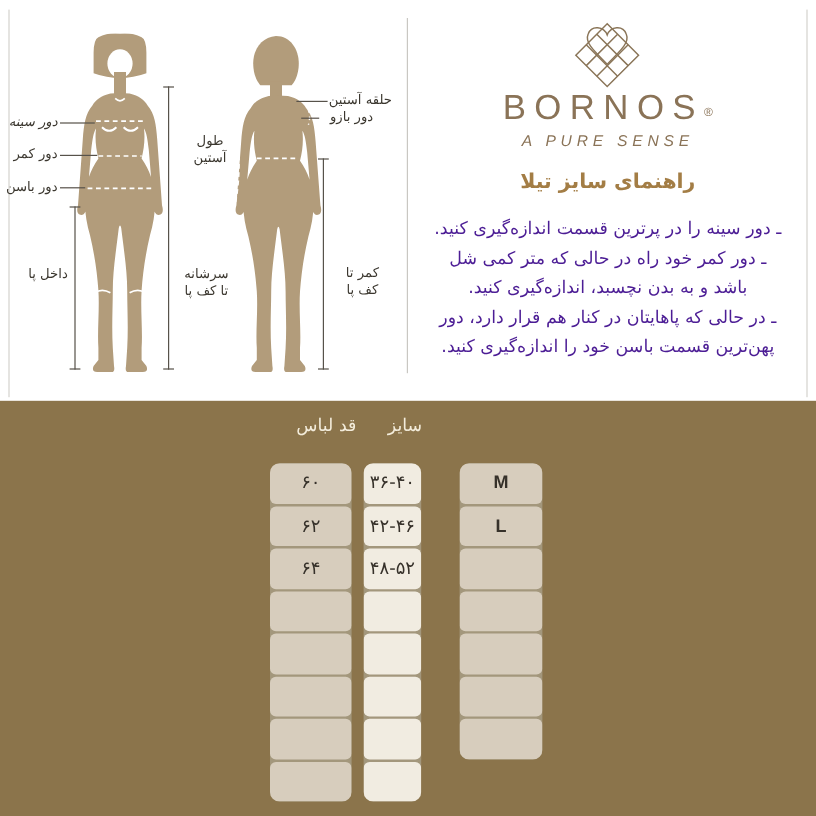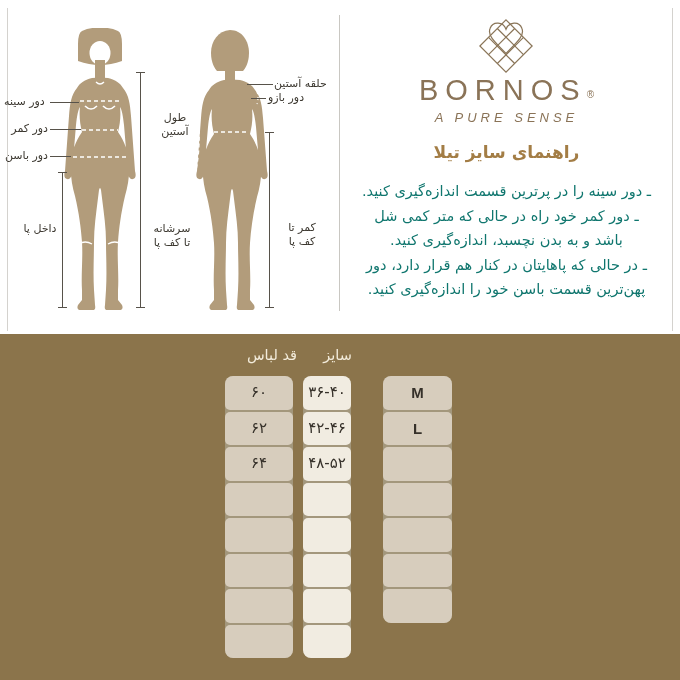--- a/index.html
+++ b/index.html
@@ -22,26 +22,26 @@
   .brandname{position:absolute;left:341px;top:74px;width:331px;text-align:center;
              font-family:"Liberation Sans",sans-serif;font-size:29px;font-weight:400;
              letter-spacing:7px;color:#8a7357;}
   .brandreg{font-size:10px;letter-spacing:0;vertical-align:2px;}
   .tagline{position:absolute;left:341px;top:110px;width:331px;text-align:center;
            font-family:"Liberation Sans",sans-serif;font-size:13px;letter-spacing:4px;
            color:#8a7357;font-style:italic;}
   .guide-title{position:absolute;left:341px;top:142px;width:331px;text-align:center;
                direction:rtl;font-size:17px;font-weight:bold;color:#a37d45;}
   .instructions{position:absolute;left:336px;top:179px;width:341px;text-align:center;
-                direction:rtl;font-size:14.5px;line-height:24.5px;color:#0f766e;}
+                direction:rtl;font-size:14.5px;line-height:24.5px;color:#4c1d95;}
   
   .bottom{position:absolute;left:0;top:334px;width:680px;height:346px;background:#8b744b;}
   .thead{position:absolute;top:13px;text-align:center;font-size:14.5px;color:#f3ecdb;
          direction:rtl;}
-  .tcol{position:absolute;top:42px;display:flex;flex-direction:column;row-gap:2px;
+  .tcol{position:absolute;top:52px;display:flex;flex-direction:column;row-gap:2px;
         background:#a3977c;border-radius:8px;overflow:hidden;}
   .tcell{height:33.5px;line-height:33.5px;text-align:center;font-size:15px;
          color:#36312a;border-radius:5px;direction:ltr;}
   .tcell.beige{background:#d7cdbd;}
   .tcell.cream{background:#f1ece1;}
   .tcell.latin{font-family:"Liberation Sans",sans-serif;font-weight:bold;font-size:15px;}
 </style>
 </head>
 <body>
 
@@ -139,32 +139,32 @@
     <div class="mline" style="left:269px;top:132px;height:176px;"></div>
     <div class="mcap" style="left:265px;top:132px;"></div>
     <div class="mcap" style="left:265px;top:307px;"></div>
 
     <div class="pline" style="left:50px;top:102px;width:29px;"></div>
     <div class="pline" style="left:50px;top:129px;width:31px;"></div>
     <div class="pline" style="left:50px;top:156px;width:21px;"></div>
     <div class="pline" style="left:247px;top:84px;width:26px;"></div>
     <div class="pline" style="left:251px;top:98px;width:15px;"></div>
 
-    <div class="dlabel" style="left:4px;top:95px;width:44px;text-align:left;">دور سینه</div>
+    <div class="dlabel" style="left:4px;top:95px;width:44px;text-align:right;font-style:italic;">دور سینه</div>
     <div class="dlabel" style="left:4px;top:122px;width:44px;text-align:right;">دور کمر</div>
     <div class="dlabel" style="left:4px;top:149px;width:44px;text-align:right;">دور باسن</div>
     <div class="dlabel" style="left:22px;top:222px;width:36px;text-align:center;">داخل پا</div>
 
     <div class="dlabel two" style="left:150px;top:222px;width:44px;">
       <span>سرشانه</span><br>
       <span>تا کف پا</span>
     </div>
 
     <div class="dlabel" style="left:274px;top:77px;width:58px;text-align:left;">حلقه آستین</div>
-    <div class="dlabel" style="left:268px;top:91px;width:50px;text-align:left;">دور بازو</div>
+    <div class="dlabel" style="left:268px;top:91px;width:50px;text-align:center;">دور بازو</div>
 
     <div class="dlabel two" style="left:152px;top:111px;width:46px;">
       <span>طول</span><br>
       <span>آستین</span>
     </div>
 
     <div class="dlabel two" style="left:282px;top:221px;width:40px;">
       <span>کمر تا</span><br>
       <span>کف پا</span>
     </div>

